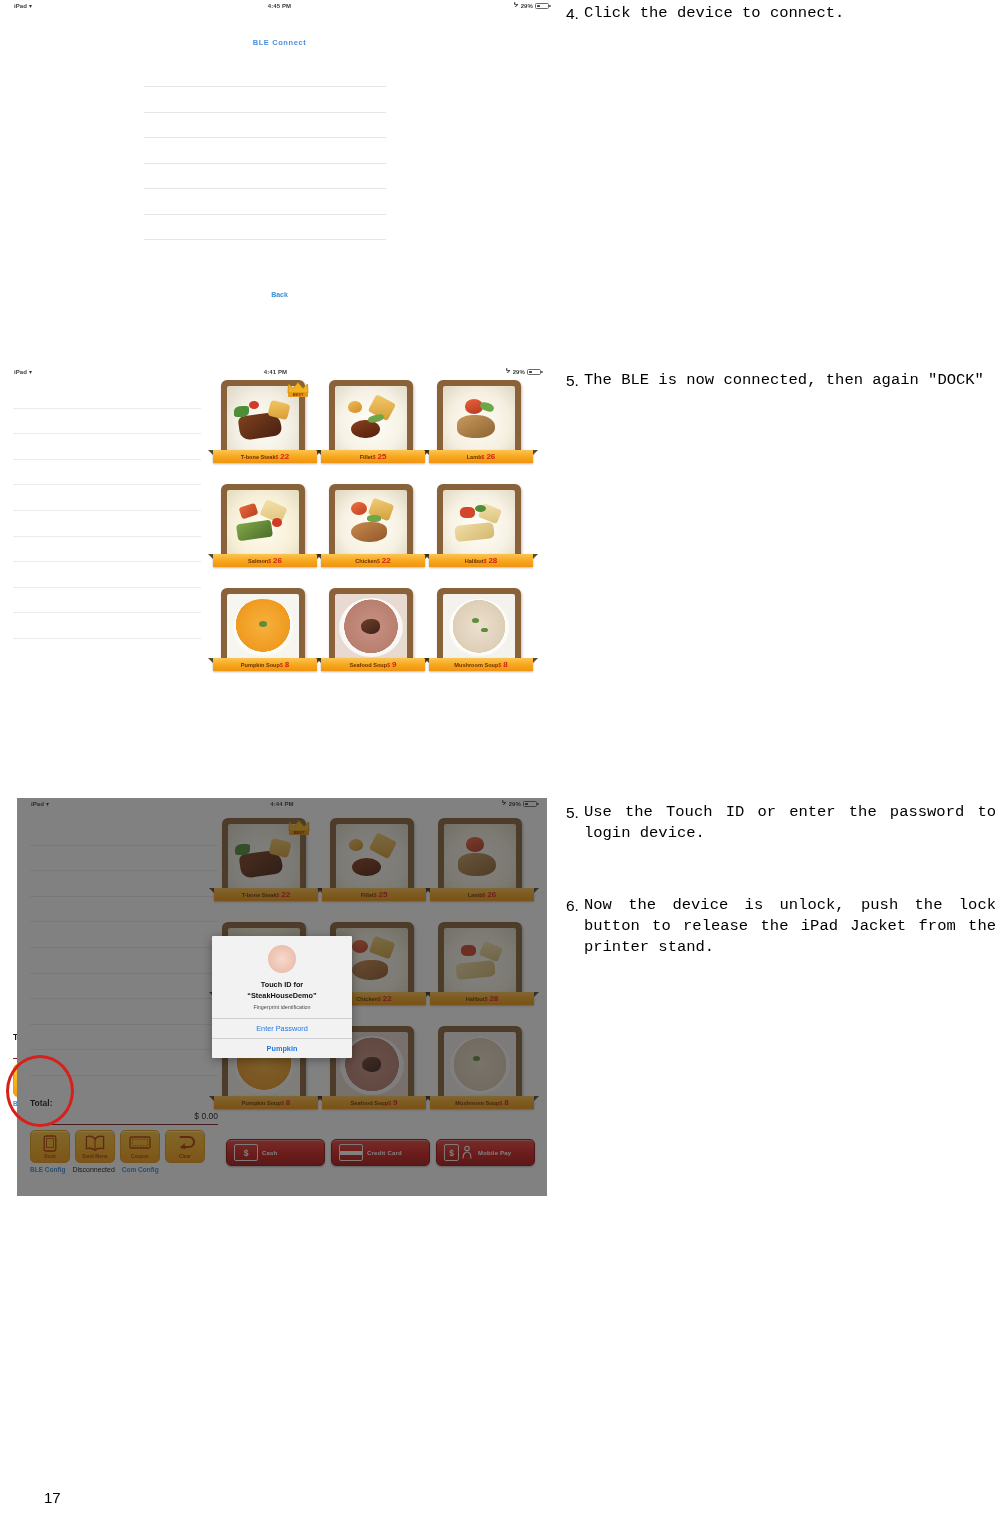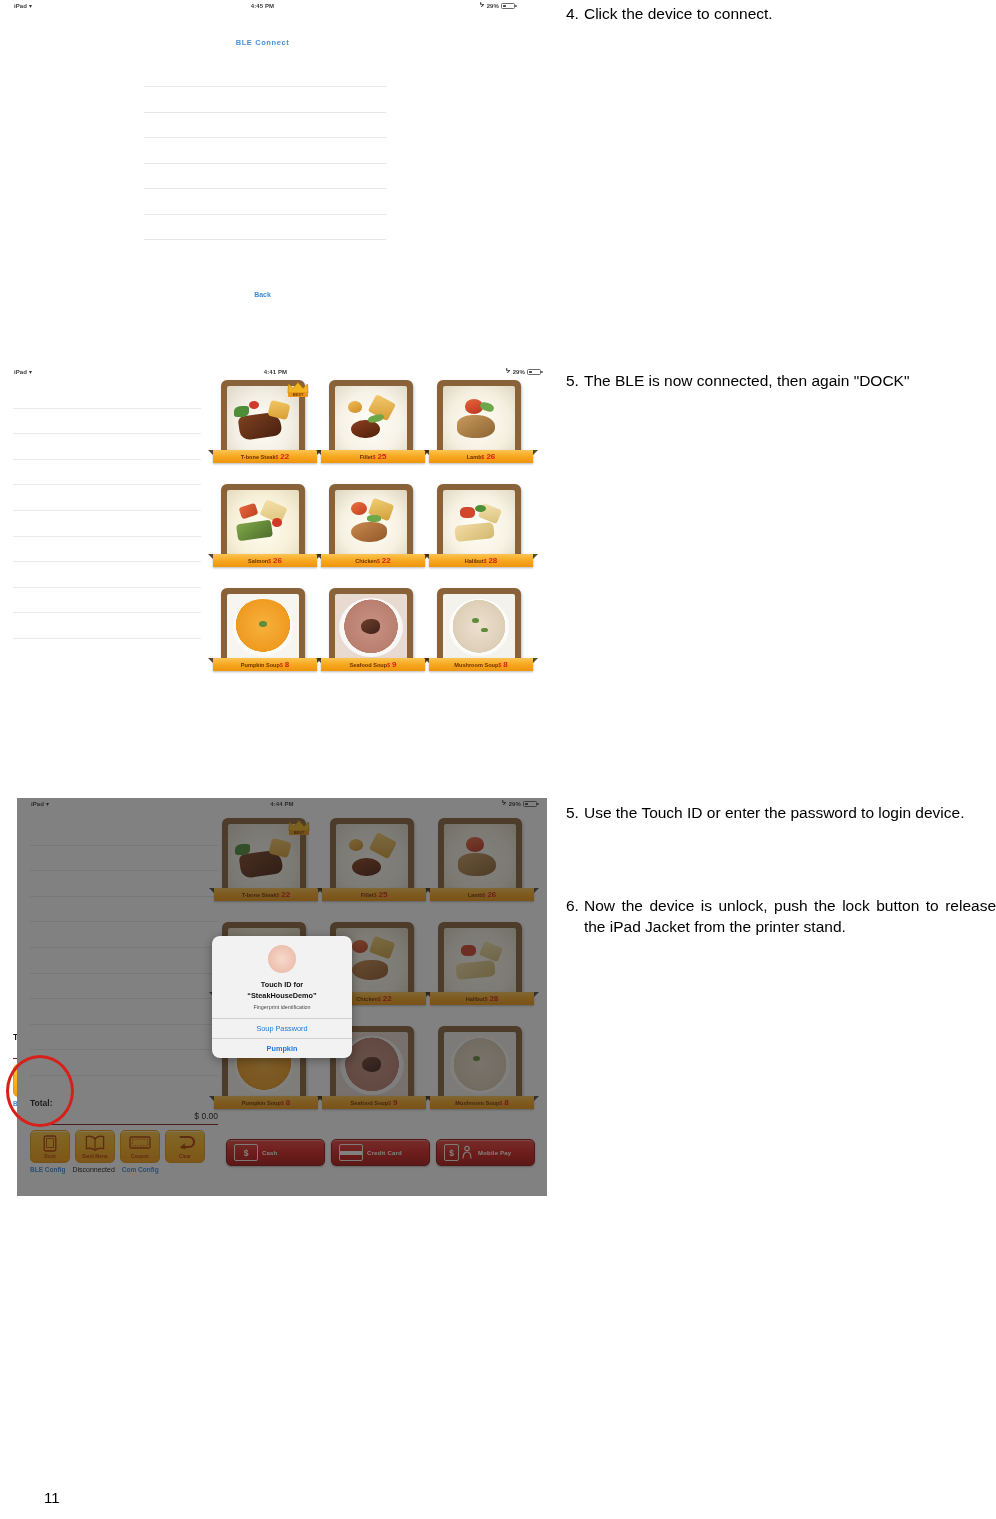--- a/index.html
+++ b/index.html
@@ -26,21 +26,21 @@
   .batt{
     display:inline-block;width:14px;height:6px;border:1px solid #6a6a6a;border-radius:1.5px;
     position:relative;box-sizing:border-box;
   }
   .batt::after{
     content:"";position:absolute;right:-2.5px;top:1.4px;width:1.5px;height:2.6px;background:#6a6a6a;border-radius:0 1px 1px 0;
   }
   .batt .fill{position:absolute;left:1px;top:1px;bottom:1px;width:29%;background:#4a4a4a;border-radius:.5px;}
 
   
-  #shot1{left:0;top:0;width:525px;height:320px;}
+  #shot1{left:0;top:0;width:525px;height:320px;padding-left:34px;}
   #shot1 .ble-title{
     position:absolute;top:38px;left:0;right:0;text-align:center;
     font-size:7.5px;font-weight:bold;color:#4a90d9;letter-spacing:.6px;
   }
   #shot1 .ble-list{position:absolute;left:144px;top:86px;width:242px;}
   #shot1 .ble-row{height:24.5px;border-top:1px solid #e6e6e6;}
   #shot1 .ble-row:last-child{border-bottom:1px solid #e6e6e6;}
   #shot1 .ble-back{
     position:absolute;top:291px;left:0;right:0;text-align:center;
     font-size:7px;font-weight:bold;color:#3f8fd6;
@@ -129,39 +129,39 @@
   
   #shot2{left:0;top:366px;width:551px;height:396px;}
   #shot2 .orderlist{top:17px;}
   #shot2 .totalbar{top:666px;}
 
   
   #shot3{left:17px;top:798px;width:530px;height:398px;}
   #shot3 .dim{position:absolute;inset:0;background:rgba(30,30,30,.56);z-index:20;pointer-events:none;}
   .touchid{
     position:absolute;z-index:25;left:195px;top:138px;width:140px;
-    background:#f3f2f2;border-radius:8px;overflow:hidden;
+    background:#f3f2f2;border-radius:1px;overflow:hidden;
     box-shadow:0 2px 10px rgba(0,0,0,.35);
     text-align:center;
   }
   .touchid .fp{
     width:28px;height:28px;border-radius:50%;margin:9px auto 6px;
     background:radial-gradient(circle at 50% 50%,#f6d9cd 0%,#eec3b2 60%,#e5b4a1 100%);
   }
   .touchid .t1{font-size:7.3px;font-weight:bold;color:#111;line-height:11px;}
   .touchid .t2{font-size:5.4px;color:#4a4a4a;margin-top:3px;padding-bottom:8px;}
   .touchid .act{
     border-top:1px solid #cfcfcf;padding:5px 0;font-size:7.3px;color:#1f7ae0;font-weight:normal;
   }
   .touchid .act.bold{font-weight:bold;}
 
   
   .instr{position:absolute;color:#000;}
   .i-num{font-size:15.5px;line-height:21px;}
-  .i-body{font-size:15.5px;line-height:21px;}
+  .i-body{font-size:15.5px;line-height:21px;font-family:Liberation Mono, monospace;}
   .instr-block{display:flex;gap:5px;}
   .instr-block .n{flex:0 0 auto;}
   .instr-block .b{flex:1 1 auto;}
   .justify{text-align:justify;text-align-last:left;}
 
   #instr1{left:566px;top:3px;width:425px;}
   #instr2{left:566px;top:370px;width:430px;}
   #instr3{left:566px;top:802px;width:430px;}
   #instr4{left:566px;top:895px;width:430px;}
 
@@ -737,21 +737,21 @@
       </div>
     </div>
 
     <div class="dim"></div>
 
     <div class="touchid">
       <div class="fp"></div>
       <div class="t1">Touch ID for</div>
       <div class="t1">“SteakHouseDemo”</div>
       <div class="t2">Fingerprint identification</div>
-      <div class="act">Soup Password</div>
+      <div class="act">Enter Password</div>
       <div class="act bold">Pumpkin</div>
     </div>
   </div>
 
   <div class="instr" id="instr1">
     <div class="instr-block">
       <span class="n i-num">4.</span>
       <span class="b i-body">Click the device to connect.</span>
     </div>
   </div>
@@ -770,15 +770,15 @@
     </div>
   </div>
 
   <div class="instr" id="instr4">
     <div class="instr-block">
       <span class="n i-num">6.</span>
       <span class="b i-body justify">Now the device is unlock, push the lock button to release the iPad Jacket from the printer stand.</span>
     </div>
   </div>
 
-  <div class="pagenum">11</div>
+  <div class="pagenum">17</div>
 
 </div>
 
 </body></html>

